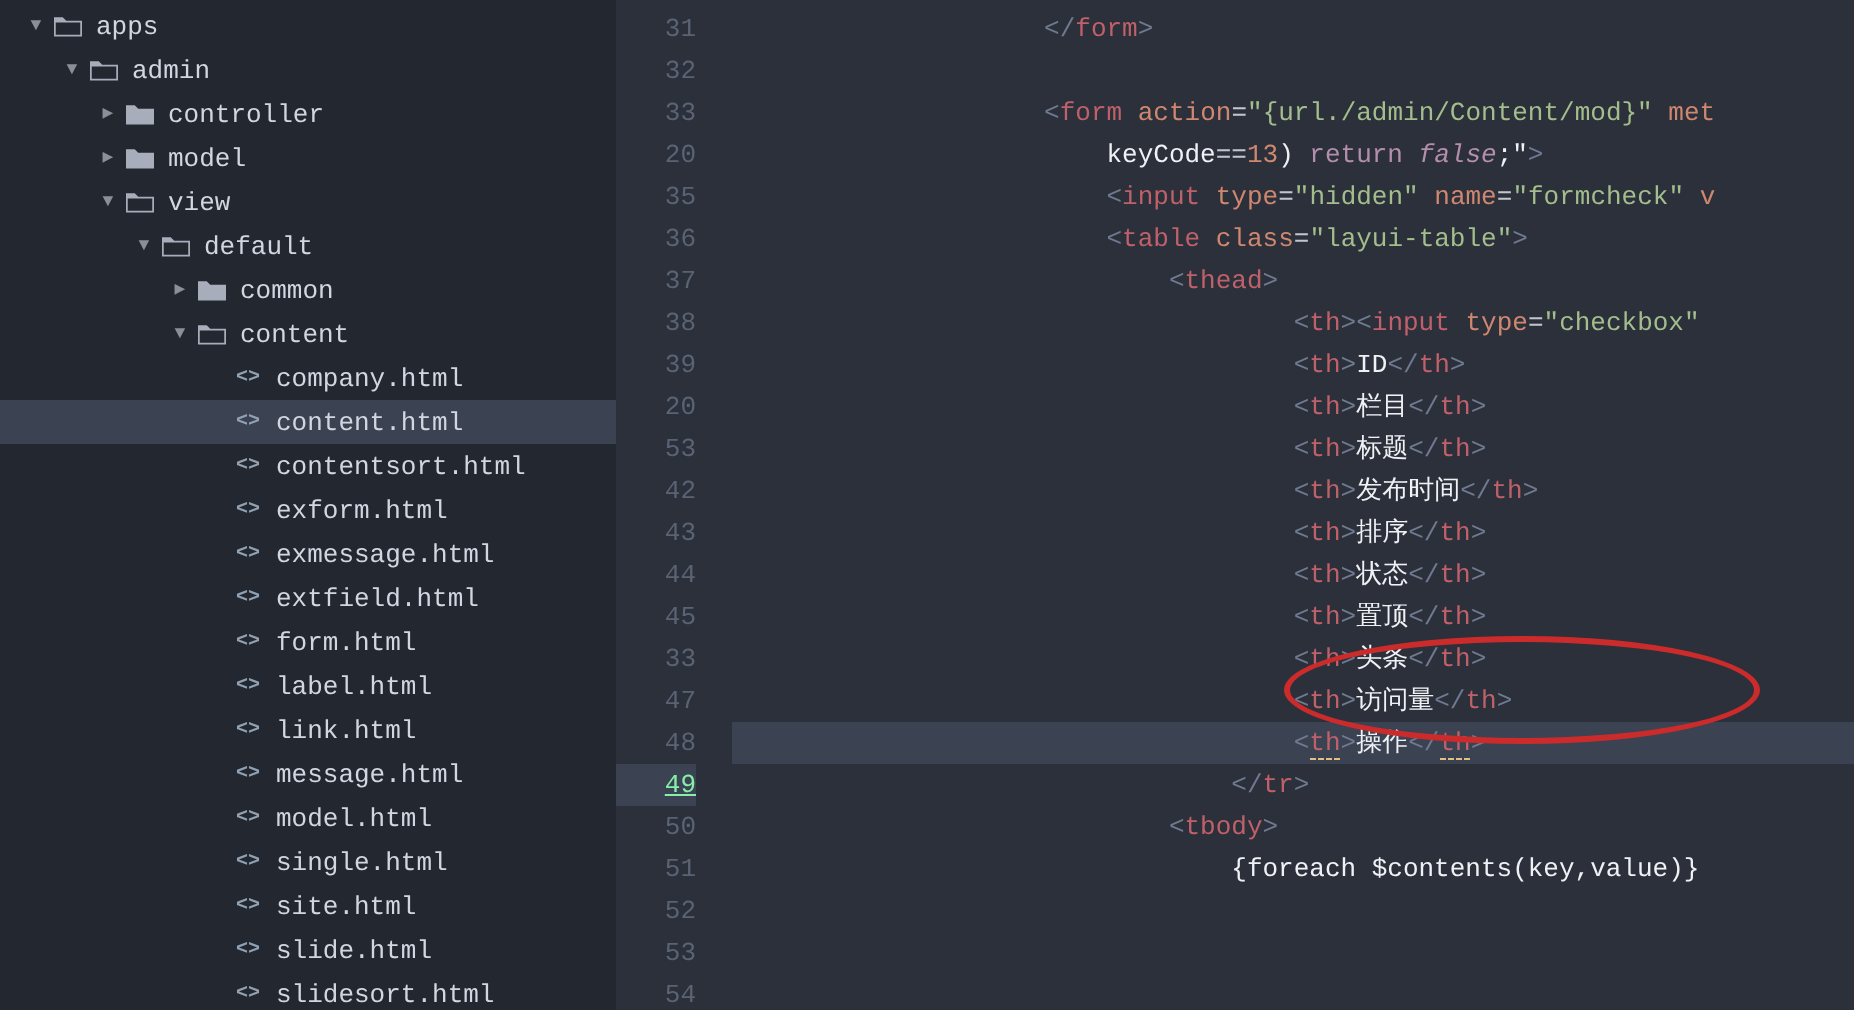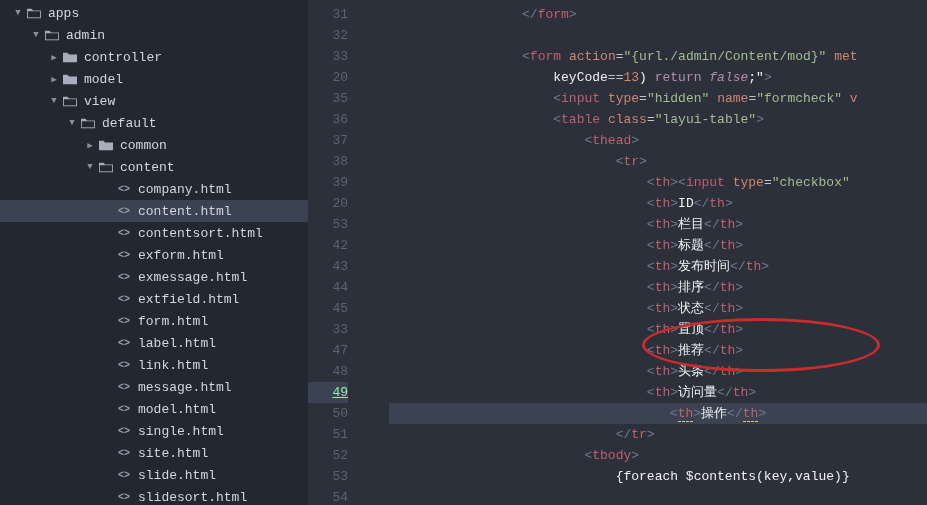--- a/index.html
+++ b/index.html
@@ -15,21 +15,21 @@
   .tree-label{color:#d1d6e0;}
   .folder-open svg,.folder svg{width:14px;height:12px;fill:#a7adba;}
   .code-ico{display:inline-flex;width:14px;height:14px;align-items:center;justify-content:center;color:#8fa1b3;font-size:10px;font-weight:bold;}
   
   .editor{flex:1;display:flex;background:#2b303b;position:relative;overflow:hidden;}
   .gutter{width:58px;background:#2b303b;text-align:right;padding-right:18px;color:#5a6374;user-select:none;padding-top:4px;position:relative;}
   .ln{height:21px;line-height:21px;font-size:13px;}
   .ln.hl{background:#3b4252;color:#86efac;text-decoration:underline;}
   .code{flex:1;padding-top:4px;position:relative;overflow:hidden;}
   .cl{height:21px;line-height:21px;white-space:pre;font-size:13px;}
-  .cl.hl{background:#3b4252;margin-left:23px;}
+  .cl.hl{background:#3b4252;}
   
   .t-tag{color:#bf616a;}
   .t-brk{color:#6f7a90;}
   .t-attr{color:#d08770;}
   .t-str{color:#a3be8c;}
   .t-op{color:#c0c5ce;}
   .t-kw{color:#b48ead;}
   .t-txt{color:#eff1f5;}
   .t-ital{font-style:italic;color:#b48ead;}
   .t-num{color:#d08770;}
@@ -279,30 +279,28 @@
 
     </div>
     <div class="code">
 <div class="cl"><span>                    </span><span class="t-brk">&lt;/</span><span class="t-tag">form</span><span class="t-brk">&gt;</span></div>
 <div class="cl"><span>                    </span></div>
 <div class="cl"><span>                    </span><span class="t-brk">&lt;</span><span class="t-tag">form</span> <span class="t-attr">action</span><span class="t-op">=</span><span class="t-str">"<span>{url./admin/Content/mod}</span>"</span> <span class="t-attr">met</span></div>
 <div class="cl">                        <span class="t-txt">keyCode</span><span class="t-op">==</span><span class="t-num">13</span><span class="t-txt">) </span><span class="t-kw">return</span><span> </span><span class="t-ital">false</span><span class="t-txt">;"</span><span class="t-brk">&gt;</span></div>
 <div class="cl"><span>                        </span><span class="t-brk">&lt;</span><span class="t-tag">input</span> <span class="t-attr">type</span><span class="t-op">=</span><span class="t-str">"<span>hidden</span>"</span> <span class="t-attr">name</span><span class="t-op">=</span><span class="t-str">"<span>formcheck</span>"</span> <span class="t-attr">v</span></div>
 <div class="cl"><span>                        </span><span class="t-brk">&lt;</span><span class="t-tag">table</span> <span class="t-attr">class</span><span class="t-op">=</span><span class="t-str">"<span>layui-table</span>"</span><span class="t-brk">&gt;</span></div>
 <div class="cl"><span>                            </span><span class="t-brk">&lt;</span><span class="t-tag">thead</span><span class="t-brk">&gt;</span></div>
-<div class="cl"><span>                                </span><span class="t-brk">&lt;</span><span class="t-tag">tr</span><span class="t-brk">&gt;</span></div>
 <div class="cl"><span>                                    </span><span class="t-brk">&lt;</span><span class="t-tag">th</span><span class="t-brk">&gt;&lt;</span><span class="t-tag">input</span> <span class="t-attr">type</span><span class="t-op">=</span><span class="t-str">"<span>checkbox</span>"</span></div>
 <div class="cl"><span>                                    </span><span class="t-brk">&lt;</span><span class="t-tag">th</span><span class="t-brk">&gt;</span><span class="t-txt">ID</span><span class="t-brk">&lt;/</span><span class="t-tag">th</span><span class="t-brk">&gt;</span></div>
 <div class="cl"><span>                                    </span><span class="t-brk">&lt;</span><span class="t-tag">th</span><span class="t-brk">&gt;</span><span class="t-txt">栏目</span><span class="t-brk">&lt;/</span><span class="t-tag">th</span><span class="t-brk">&gt;</span></div>
 <div class="cl"><span>                                    </span><span class="t-brk">&lt;</span><span class="t-tag">th</span><span class="t-brk">&gt;</span><span class="t-txt">标题</span><span class="t-brk">&lt;/</span><span class="t-tag">th</span><span class="t-brk">&gt;</span></div>
 <div class="cl"><span>                                    </span><span class="t-brk">&lt;</span><span class="t-tag">th</span><span class="t-brk">&gt;</span><span class="t-txt">发布时间</span><span class="t-brk">&lt;/</span><span class="t-tag">th</span><span class="t-brk">&gt;</span></div>
 <div class="cl"><span>                                    </span><span class="t-brk">&lt;</span><span class="t-tag">th</span><span class="t-brk">&gt;</span><span class="t-txt">排序</span><span class="t-brk">&lt;/</span><span class="t-tag">th</span><span class="t-brk">&gt;</span></div>
 <div class="cl"><span>                                    </span><span class="t-brk">&lt;</span><span class="t-tag">th</span><span class="t-brk">&gt;</span><span class="t-txt">状态</span><span class="t-brk">&lt;/</span><span class="t-tag">th</span><span class="t-brk">&gt;</span></div>
 <div class="cl"><span>                                    </span><span class="t-brk">&lt;</span><span class="t-tag">th</span><span class="t-brk">&gt;</span><span class="t-txt">置顶</span><span class="t-brk">&lt;/</span><span class="t-tag">th</span><span class="t-brk">&gt;</span></div>
-<div class="cl"><span>                                    </span><span class="t-brk">&lt;</span><span class="t-tag">th</span><span class="t-brk">&gt;</span><span class="t-txt">推荐</span><span class="t-brk">&lt;/</span><span class="t-tag">th</span><span class="t-brk">&gt;</span></div>
 <div class="cl"><span>                                    </span><span class="t-brk">&lt;</span><span class="t-tag">th</span><span class="t-brk">&gt;</span><span class="t-txt">头条</span><span class="t-brk">&lt;/</span><span class="t-tag">th</span><span class="t-brk">&gt;</span></div>
 <div class="cl"><span>                                    </span><span class="t-brk">&lt;</span><span class="t-tag">th</span><span class="t-brk">&gt;</span><span class="t-txt">访问量</span><span class="t-brk">&lt;/</span><span class="t-tag">th</span><span class="t-brk">&gt;</span></div>
 <div class="cl hl"><span>                                    </span><span class="t-brk">&lt;</span><span class="t-tag t-warn">th</span><span class="t-brk">&gt;</span><span class="t-txt">操作</span><span class="t-brk">&lt;/</span><span class="t-tag t-warn">th</span><span class="t-brk">&gt;</span></div>
 <div class="cl"><span>                                </span><span class="t-brk">&lt;/</span><span class="t-tag">tr</span><span class="t-brk">&gt;</span></div>
 <div class="cl"><span>                            </span><span class="t-brk">&lt;</span><span class="t-tag">tbody</span><span class="t-brk">&gt;</span></div>
 <div class="cl"><span>                                </span><span class="t-txt">{foreach $contents(key,value)}</span></div>
 
       <div class="anno-ellipse" style="left:276px;top:318px;width:238px;height:54px;"></div>
     </div>
   </div>

